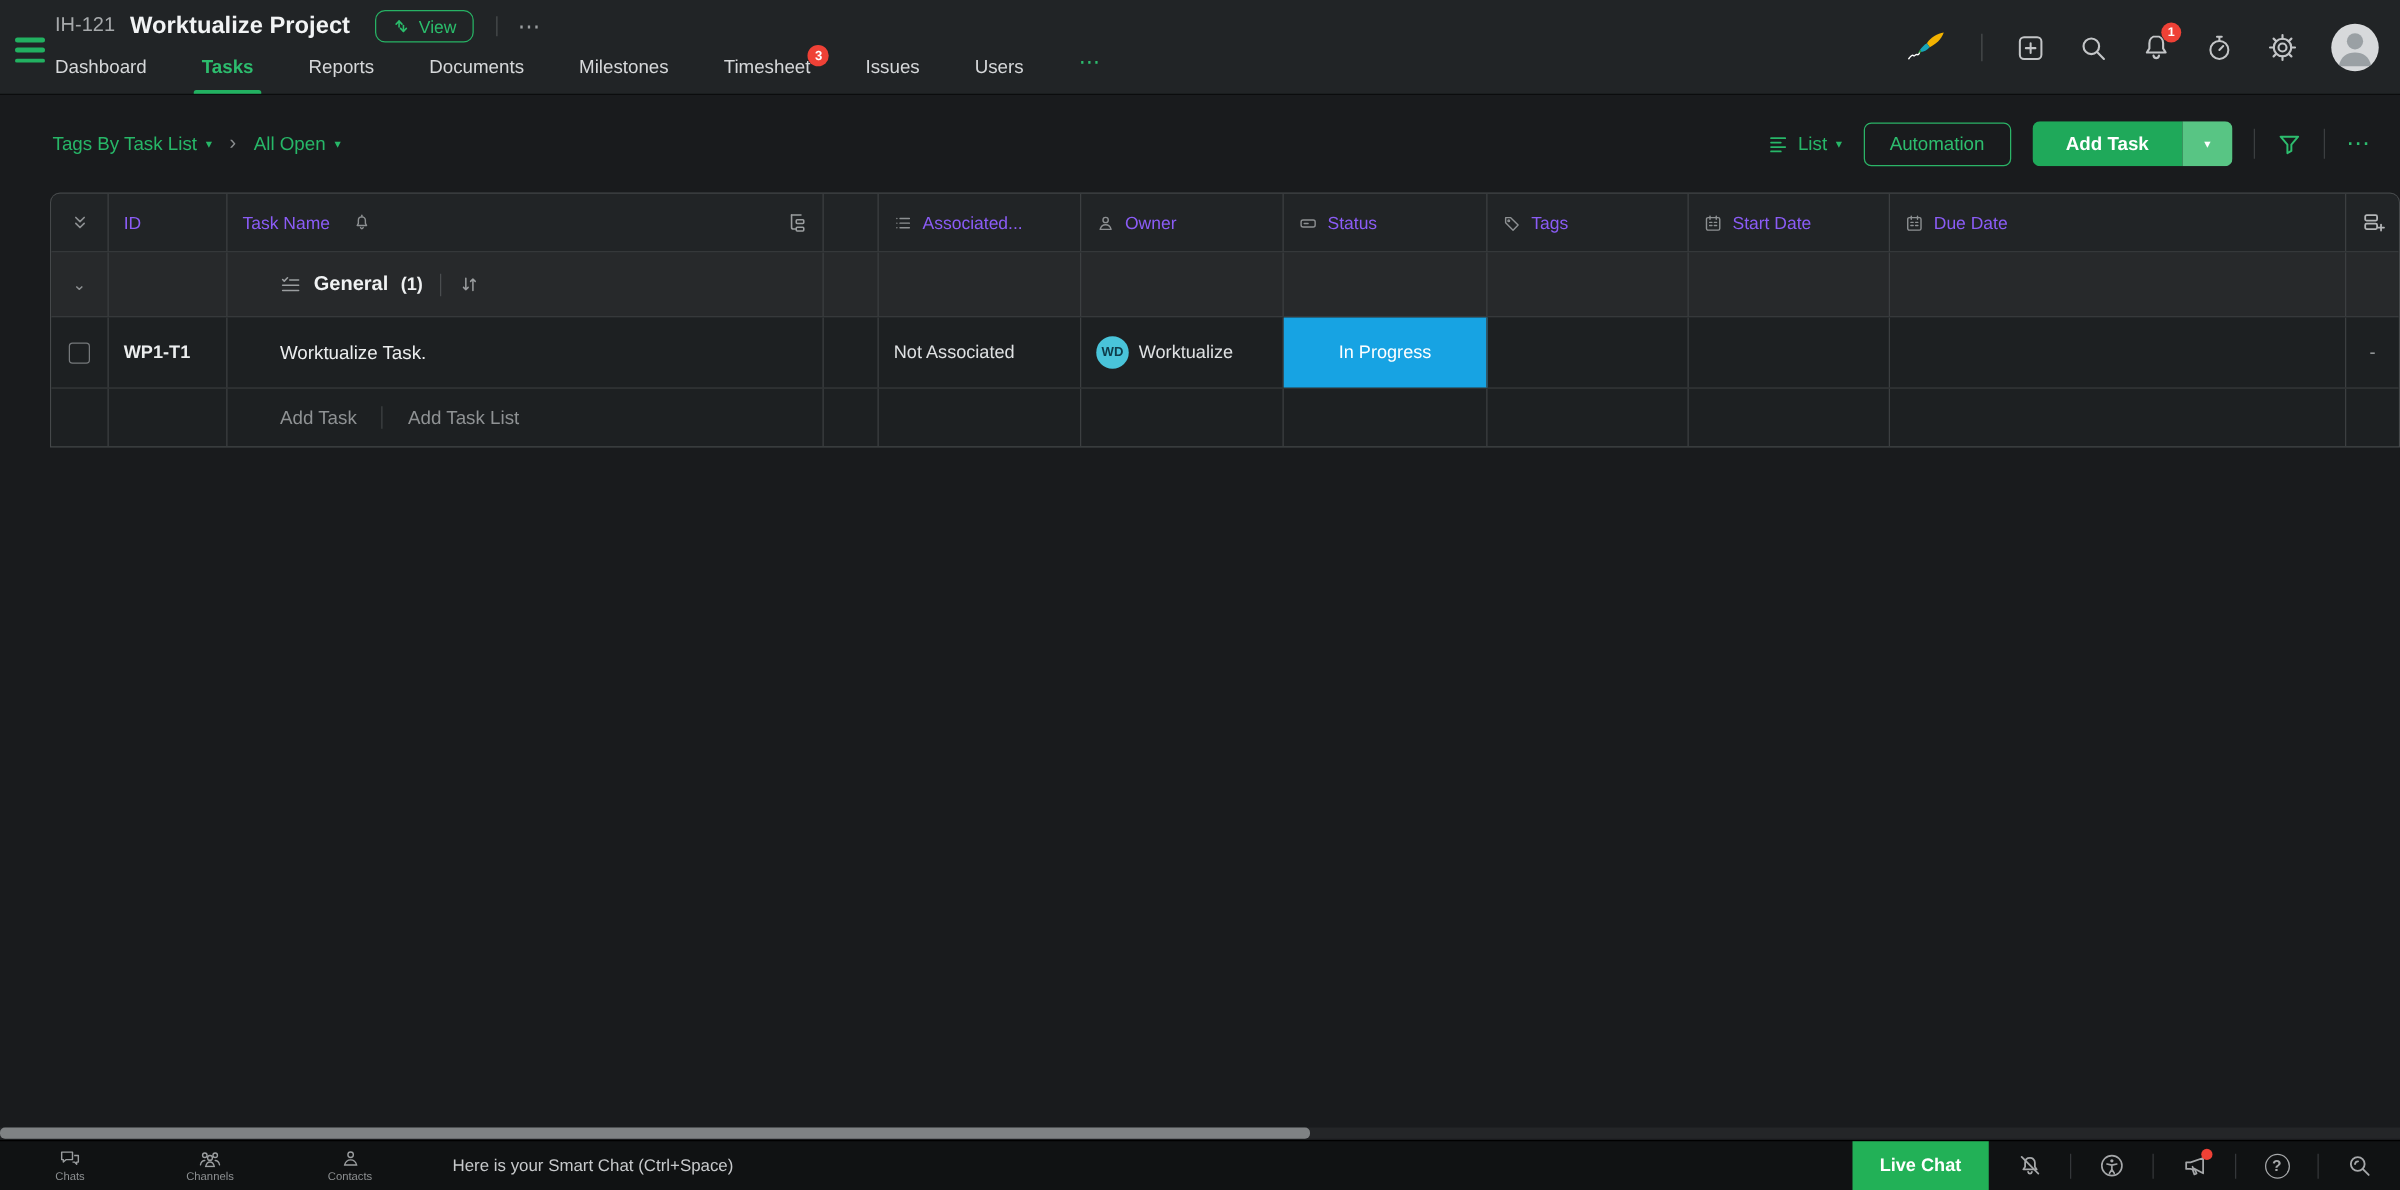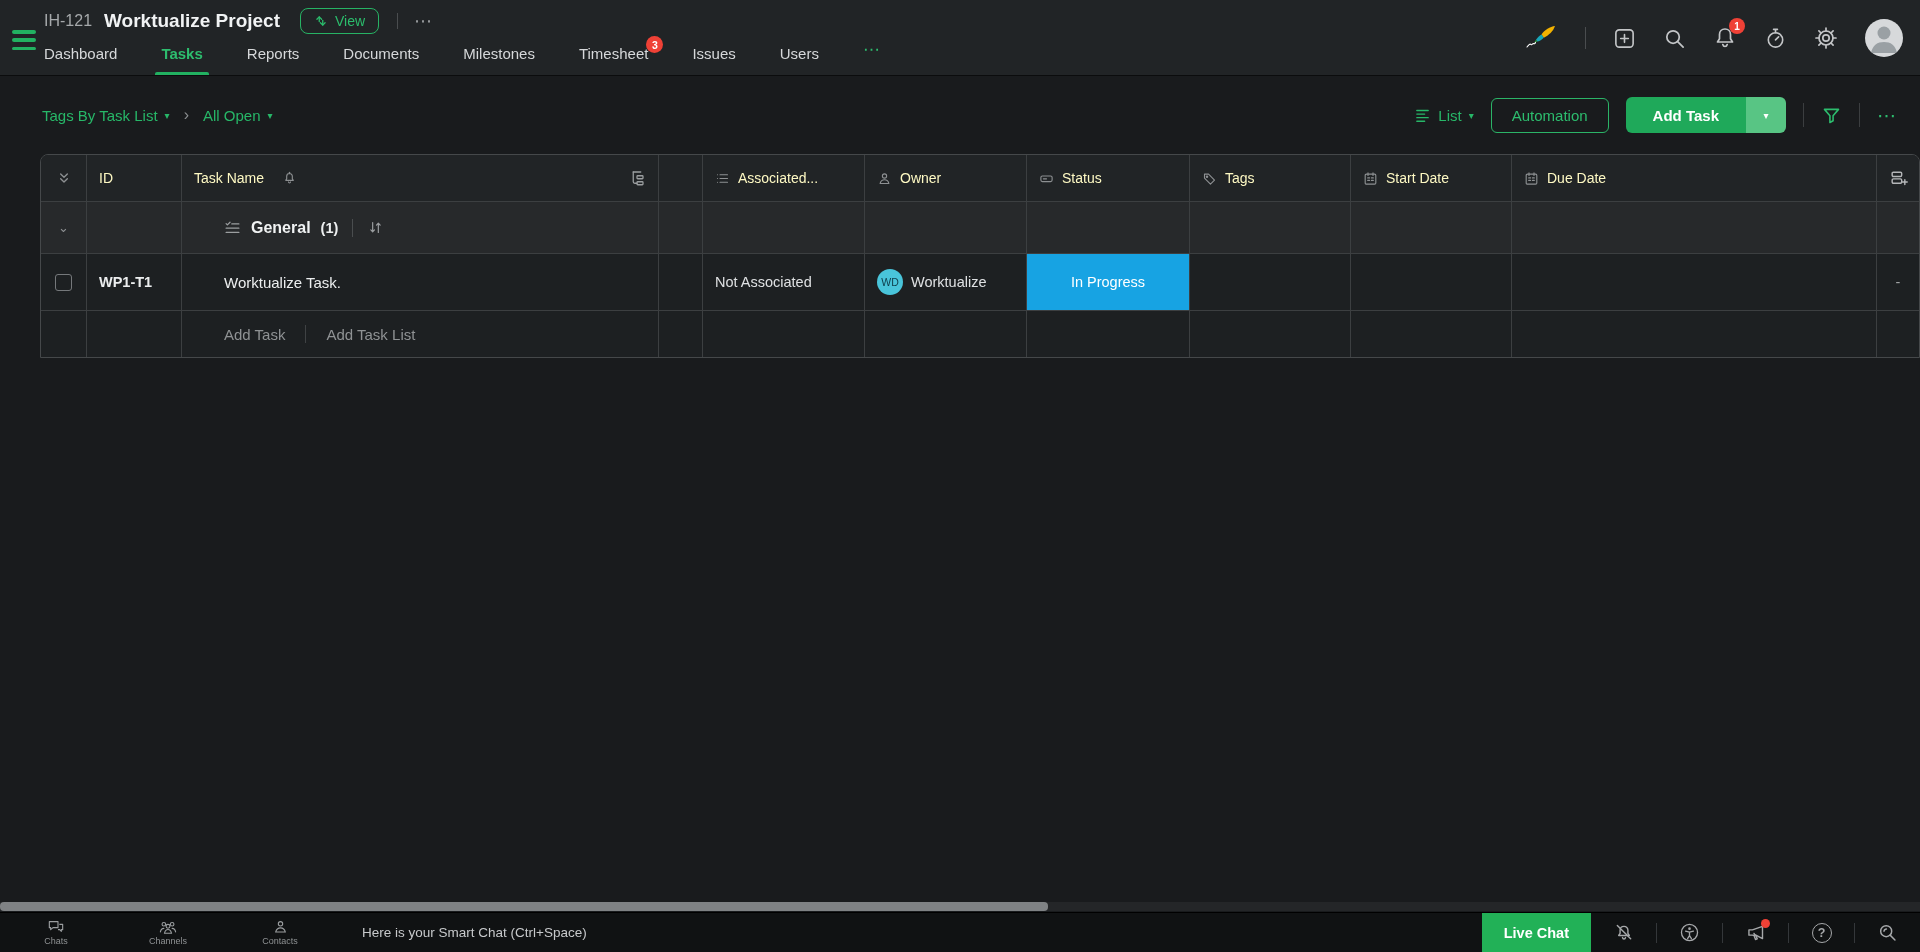--- a/index.html
+++ b/index.html
@@ -62,36 +62,36 @@
   .trow { display:flex; border-bottom:1px solid #3c3f41; }
   .trow:last-child { border-bottom:none; }
   .cell { border-right:1px solid #3c3f41; display:flex; align-items:center; overflow:hidden;
     white-space:nowrap; padding:0 12px; color:#dfe1e3; font-size:14.5px; }
   .cell:last-child { border-right:none; }
   .c-exp{width:46px; justify-content:center; padding:0;} .c-id{width:95px;}
   .c-name{width:477px;} .c-gap{width:44px;} .c-assoc{width:162px;} .c-owner{width:162px;}
   .c-status{width:163px; justify-content:center;} .c-tags{width:161px;} .c-start{width:161px;}
   .c-due{width:365px;} .c-add{flex:1; justify-content:center;}
   .thead { background:#212426; height:47px; }
-  .thead .cell { color:#fef9c3; font-size:14px; gap:8px; }
+  .thead .cell { color:#8b5cf6; font-size:14px; gap:8px; }
   .thead .cell svg { flex:none; color:#8d9092; }
   .hdr-name-icon { margin-left:10px; }
   .hdr-tree { margin-left:auto; }
   .rgroup { background:#27292b; height:52px; }
   .rgroup .c-name { padding-left:42px; gap:10px; }
   .group-title { color:#f0f2f3; font-size:16px; font-weight:700; }
   .group-count { color:#eef0f1; font-size:14.5px; font-weight:700; }
   .g-div { width:1px; height:18px; background:#4a4d4f; margin:0 4px; }
   .chev-small { color:#8d9092; font-size:13px; }
   .rtask { background:#1d2022; height:57px; }
   .rtask .c-name { padding-left:42px; color:#eceeef; font-size:15px; }
   .rtask .c-id { color:#eceeef; font-weight:600; }
   .checkbox { width:17px; height:17px; border:1.5px solid #75787b; border-radius:3px; cursor:pointer; }
   .owner-av { flex:none; width:26px; height:26px; border-radius:50%; background:#49c4da; color:#0e3c4a;
-    font-size:10.5px; font-weight:400; display:flex; align-items:center; justify-content:center; margin-right:8px; }
+    font-size:10.5px; font-weight:700; display:flex; align-items:center; justify-content:center; margin-right:8px; }
   .cell-status-active { background:#17a3e3; color:#fff !important; font-size:14.5px; }
   .dash { color:#9fa2a4; }
   .radd { background:#1d2022; height:46px; }
   .radd .c-name { padding-left:42px; gap:20px; }
   .add-link { color:#8f9294; font-size:15px; cursor:pointer; }
   .add-sep { width:1px; height:18px; background:#3f4244; }
 
   
   .hscroll { position:absolute; left:0; bottom:41px; width:1920px; height:9px; background:#242628; cursor:pointer; }
   .hscroll .thumb { position:absolute; left:0; top:0; height:9px; width:1048px; background:#7f8284; border-radius:4px; }

